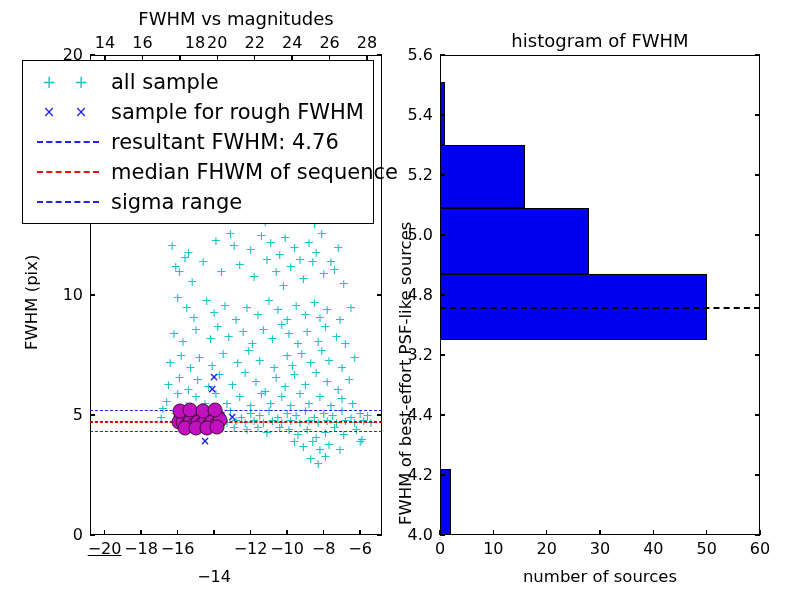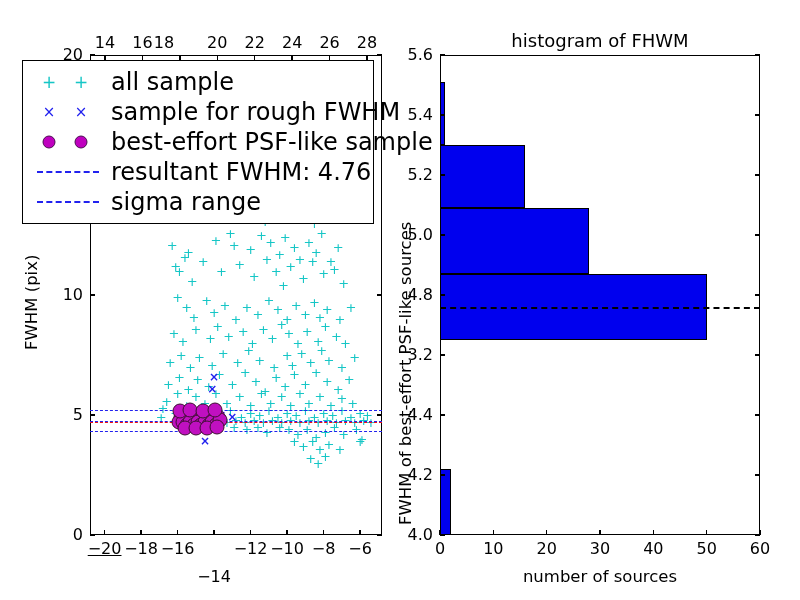--- a/index.html
+++ b/index.html
@@ -23,21 +23,21 @@
   .axtitle{position:absolute;font-size:16.5px;white-space:nowrap;}
   .plottitle{position:absolute;font-size:18px;white-space:nowrap;transform:translate(-50%,0);}
   .ylabel{position:absolute;font-size:16.5px;white-space:nowrap;
           transform-origin:0 0;transform:rotate(-90deg);}
 
   
   #legend{position:absolute;border:1.5px solid #000;background:#fff;box-sizing:border-box;
           z-index:40;padding:6px 8px 6px 6px;}
   .lg-row{display:flex;align-items:center;height:30px;}
   .lg-mark{width:78px;height:24px;position:relative;flex:0 0 78px;}
-  .lg-text{font-size:24px;line-height:18.5px;white-space:nowrap;padding-left:4px;}
+  .lg-text{font-size:21px;line-height:18.5px;white-space:nowrap;padding-left:4px;}
 
   .mk-plus{position:absolute;top:50%;transform:translate(-50%,-50%);
            font-size:17px;line-height:17px;color:#16c6c6;font-weight:400;}
   .mk-cross{position:absolute;top:50%;transform:translate(-50%,-50%);
             font-size:15px;line-height:15px;color:#2222ee;}
   .mk-dot{position:absolute;top:50%;transform:translate(-50%,-50%);
           width:11px;height:11px;border-radius:50%;background:#bf00bf;border:1.3px solid #4b0d52;}
   .mk-line{position:absolute;top:50%;left:8px;right:8px;height:0;transform:translateY(-50%);}
 
   
@@ -55,20 +55,21 @@
   
   .hbar{position:absolute;background:#0000ee;border:1.4px solid #000;box-sizing:border-box;}
   .dash-black{position:absolute;height:0;border-top:2px dashed #000;z-index:30;}
 </style>
 </head>
 <body>
 
 <div id="root">
 
   <div class="frame" id="lframe" style="left: 90px; top: 55px; width: 292px; height: 480px;"></div>
+  <div class="plottitle" id="ltitle" style="left: 236px; top: 8px;">FWHM vs magnitudes</div>
   <div class="ylabel" id="lylabel" style="left: 22px; top: 350px;">FWHM (pix)</div>
   <div id="lplot" style="position: absolute; left: 90px; top: 55px; width: 292px; height: 480px; overflow: hidden;">
       <div class="pt pt-plus" style="left: 82.125px; top: 189.6px;">+</div>
       <div class="pt pt-plus" style="left: 94.9px; top: 201.6px;">+</div>
       <div class="pt pt-plus" style="left: 98.55px; top: 196.8px;">+</div>
       <div class="pt pt-plus" style="left: 125.925px; top: 184.8px;">+</div>
       <div class="pt pt-plus" style="left: 140.525px; top: 177.6px;">+</div>
       <div class="pt pt-plus" style="left: 144.175px; top: 189.6px;">+</div>
       <div class="pt pt-plus" style="left: 160.6px; top: 194.4px;">+</div>
       <div class="pt pt-plus" style="left: 171.55px; top: 180px;">+</div>
@@ -329,21 +330,21 @@
       <div class="ticklabel tl-bottom" style="left: 287.1px; top: 541px;">−10</div>
       <div class="tick v" style="left: 322.9px; top: 530px;"></div>
       <div class="ticklabel tl-bottom" style="left: 323.6px; top: 541px;">−8</div>
       <div class="tick v" style="left: 359.4px; top: 530px;"></div>
       <div class="ticklabel tl-bottom" style="left: 360.1px; top: 541px;">−6</div>
       <div class="tick v" style="left: 104.274px; top: 55px;"></div>
       <div class="ticklabel tl-top" style="left: 104.974px; top: 51px;">14</div>
       <div class="tick v" style="left: 141.71px; top: 55px;"></div>
       <div class="ticklabel tl-top" style="left: 142.41px; top: 51px;">16</div>
       <div class="tick v" style="left: 179.146px; top: 55px;"></div>
-      <div class="ticklabel tl-top" style="left: 164px; top: 51px;">18</div>
+      <div class="ticklabel tl-top" style="left: 195px; top: 51px;">18</div>
       <div class="tick v" style="left: 216.582px; top: 55px;"></div>
       <div class="ticklabel tl-top" style="left: 217.282px; top: 51px;">20</div>
       <div class="tick v" style="left: 254.018px; top: 55px;"></div>
       <div class="ticklabel tl-top" style="left: 254.718px; top: 51px;">22</div>
       <div class="tick v" style="left: 291.454px; top: 55px;"></div>
       <div class="ticklabel tl-top" style="left: 292.154px; top: 51px;">24</div>
       <div class="tick v" style="left: 328.89px; top: 55px;"></div>
       <div class="ticklabel tl-top" style="left: 329.59px; top: 51px;">26</div>
       <div class="tick v" style="left: 366.326px; top: 55px;"></div>
       <div class="ticklabel tl-top" style="left: 367.026px; top: 51px;">28</div>
@@ -371,41 +372,40 @@
       </div>
       <div class="lg-row">
         <div class="lg-mark">
           <div class="mk-cross" style="left: 20px;">×</div>
           <div class="mk-cross" style="left: 52px;">×</div>
         </div>
         <div class="lg-text">sample for rough FWHM</div>
       </div>
       <div class="lg-row">
         <div class="lg-mark">
-          <div class="mk-dot" style="left: 20px;"></div>
-          <div class="mk-dot" style="left: 52px;"></div>
+          <div class="mk-line" style="border-top: 2.2px dashed rgb(34, 34, 238);"></div>
         </div>
-        <div class="lg-text">best-effort PSF-like sample</div>
+        <div class="lg-text">resultant FWHM: 4.76</div>
       </div>
       <div class="lg-row">
         <div class="lg-mark">
-          <div class="mk-line" style="border-top: 2.2px dashed rgb(34, 34, 238);"></div>
+          <div class="mk-line" style="border-top: 2.2px dashed rgb(238, 17, 17);"></div>
         </div>
-        <div class="lg-text">resultant FWHM: 4.76</div>
+        <div class="lg-text">median FHWM of sequence</div>
       </div>
       <div class="lg-row">
         <div class="lg-mark">
           <div class="mk-line" style="border-top: 2.2px dashed rgb(34, 34, 238); border-image: none 100% / 1 / 0 stretch;"></div>
         </div>
         <div class="lg-text">sigma range</div>
       </div>
     </div>
 
   <div class="frame" id="rframe" style="left: 440px; top: 55px; width: 320px; height: 480px;"></div>
-  <div class="plottitle" id="rtitle" style="left: 600px; top: 30px;">histogram of FHWM</div>
+  <div class="plottitle" id="rtitle" style="left: 600px; top: 30px;">histogram of FWHM</div>
   <div class="axtitle" id="rxlabel" style="left: 600px; top: 567px; transform: translateX(-50%);">number of sources</div>
   <div class="ylabel" id="rylabel" style="left: 396px; top: 525px;">FWHM of best-effort PSF-like sources</div>
   <div id="rplot" style="position: absolute; left: 440px; top: 55px; width: 320px; height: 480px; overflow: hidden;">
       <div class="hbar" style="left: 0px; top: 414px; width: 10.6667px; height: 66px; background: rgb(0, 0, 238);"></div>
       <div class="hbar" style="left: 0px; top: 219px; width: 266.667px; height: 66px; background: rgb(0, 0, 238);"></div>
       <div class="hbar" style="left: 0px; top: 153px; width: 149.333px; height: 66px; background: rgb(0, 0, 238);"></div>
       <div class="hbar" style="left: 0px; top: 90px; width: 85.3333px; height: 63px; background: rgb(0, 0, 238);"></div>
       <div class="hbar" style="left: 0px; top: 27px; width: 5.33333px; height: 63px; background: rgb(0, 0, 238);"></div>
       <div class="dash-black" style="left: 0px; top: 252px; width: 320px;"></div>
     </div>

